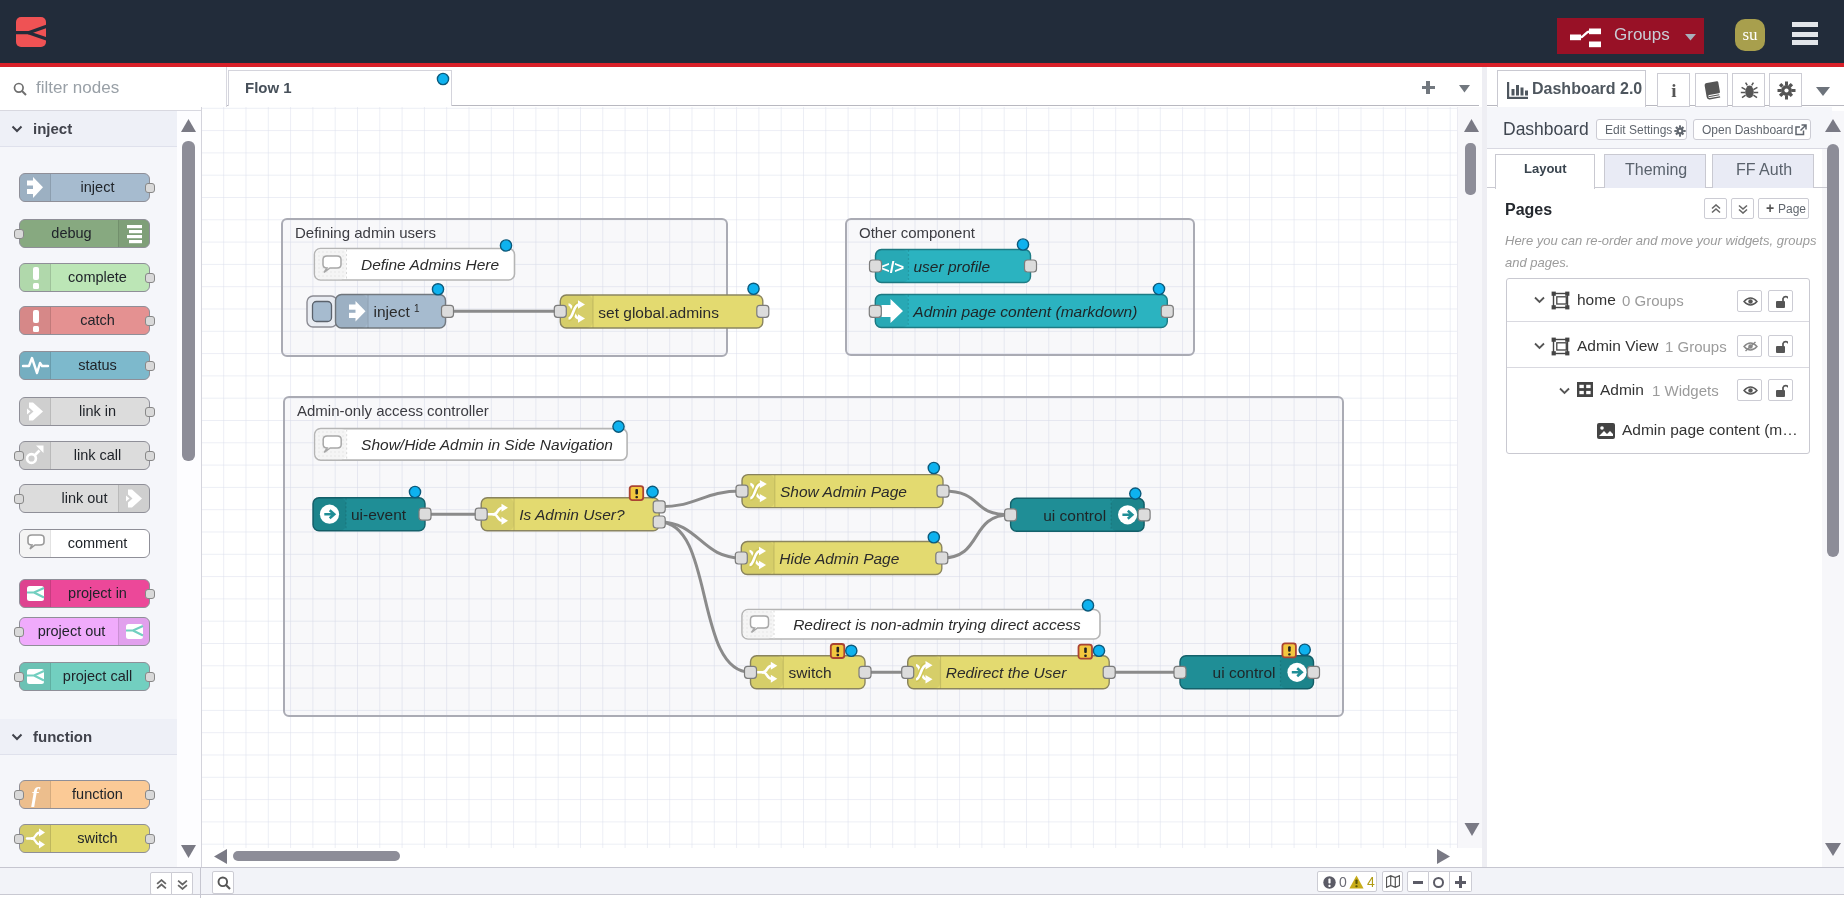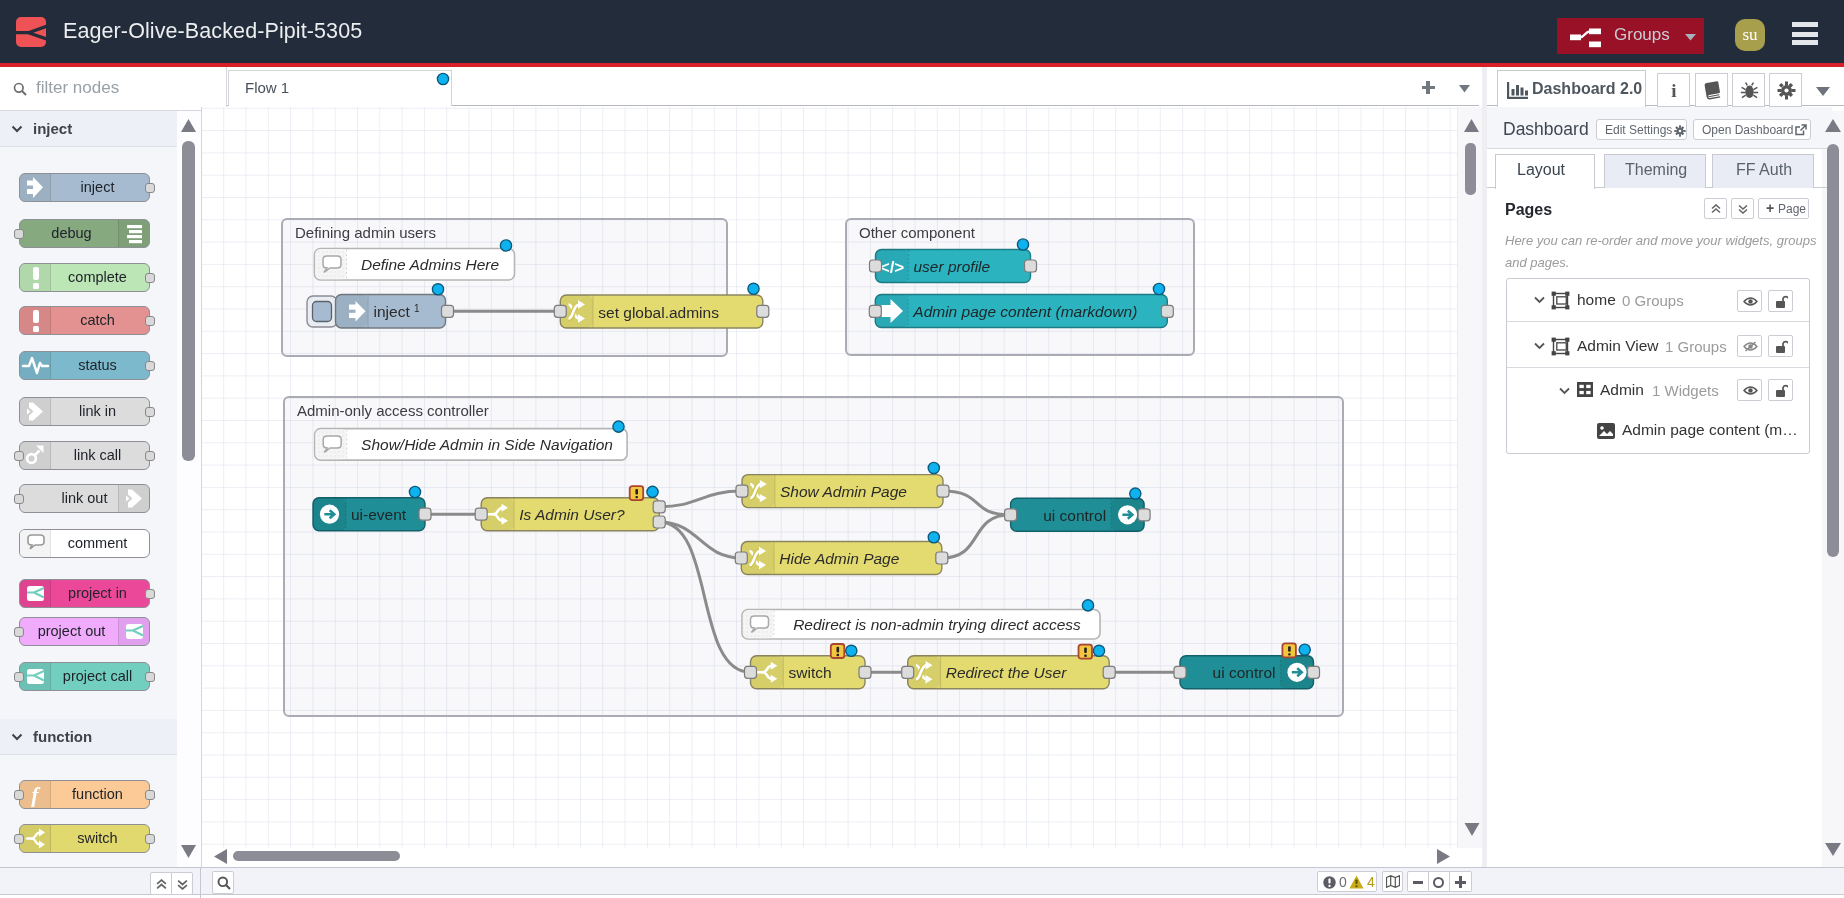--- a/index.html
+++ b/index.html
@@ -13,21 +13,21 @@
 #deploy { left:1557px; top:18px; width:147px; height:36px; background:#981126; color:#c9ced6; }
 #deploy .dtext { position:absolute; left:57px; top:7px; font-size:17px; }
 #avatar { left:1735px; top:19px; width:30px; height:32px; background:#a89f4d; border-radius:10px; color:#fff; font-size:17px; font-family:"Liberation Serif",serif; text-align:center; line-height:31px; }
 .hbar { left:1792px; width:25.5px; height:5px; background:#e2e5e9; }
 #redline { left:0; top:63px; width:1844px; height:4px; background:#d92029; }
 
 #psearch { left:0; top:67px; width:227px; height:44px; background:#fff; border-bottom:1px solid #d8d8e0; border-right:1px solid #d8d8e0; }
 #psearch .ph { position:absolute; left:36px; top:11px; font-size:17px; color:#99a0a7; }
 #tabstrip { left:227px; top:67px; width:1252px; height:39px; background:#fff; border-bottom:1px solid #b8b8c0; }
 #flowtab { position:absolute; left:1px; top:3px; width:224px; height:36px; background:#fff; border:1px solid #d4d4dc; border-bottom:none; }
-#flowtab .tl { position:absolute; left:16px; top:8px; font-size:15px; font-weight:normal; color:#47505a; }
+#flowtab .tl { position:absolute; left:16px; top:8px; font-size:15px; font-weight:bold; color:#47505a; }
 
 #palette { left:0; top:111px; width:177px; height:756px; background:#f5f6fa; }
 .cat { position:absolute; left:0; width:177px; height:36px; background:#eef0f7; border-bottom:1px solid #dfe1ec; color:#41434c; font-weight:bold; font-size:15px; line-height:36px; }
 .cat span { margin-left:33px; }
 .pnode { position:absolute; left:19px; width:131px; height:29px; border:1px solid #8f8f98; border-radius:6px; font-size:14.5px; color:#20242a; }
 .pnode .lab { position:absolute; top:5px; width:100%; text-align:center; }
 .picon { position:absolute; top:0; width:31px; height:27px; background:rgba(0,0,0,0.06); }
 .pport { position:absolute; top:9px; width:10px; height:10px; background:#d9d9d9; border:1px solid #888; border-radius:3px; }
 #pscroll { left:177px; top:111px; width:25px; height:756px; background:#fdfdff; }
 #pedge { left:201px; top:107px; width:1px; height:760px; background:#d4d4dc; }
@@ -48,21 +48,20 @@
 <div id="stage">
   <div id="header" class="abs"></div>
   <div id="logo" class="abs">
     <svg width="30" height="30" viewBox="0 0 30 30">
         <g stroke="#222c3a" stroke-width="3.3" fill="none" stroke-linejoin="round">
           <path d="M-1,15.7 L12.5,15.7 L31,9.2"></path>
           <path d="M12.5,15.7 L31,22.2"></path>
         </g>
       </svg>
   </div>
-  <div id="title" class="abs">Eager-Olive-Backed-Pipit-5305</div>
   <div id="deploy" class="abs">
     <svg class="abs" style="left:13px;top:6px" width="32" height="24" viewBox="0 0 32 24">
         <g fill="#fff">
           <rect x="0" y="10.5" width="11" height="5.7"></rect>
           <rect x="19" y="4.5" width="12" height="5.7"></rect>
           <rect x="19" y="19" width="12" height="5.7" transform="translate(0,-1.5)"></rect>
           <path d="M10,13.3 C15,13.3 15,7.3 20,7.3" stroke="#fff" stroke-width="2.3" fill="none"></path>
         </g>
       </svg>
     <span class="dtext">Groups</span>
@@ -607,21 +606,21 @@
             <g stroke="#60666e" stroke-width="1.5" fill="none">
               <path d="M8.5,6.5 L8.5,10.5 L1,10.5 L1,3 L5,3"></path>
               <path d="M6.5,1 L11,1 L11,5.5 M11,1 L5.5,6.5"></path>
             </g>
           </svg>
       </div>
     </div>
 
     <div class="abs" style="left:0;top:86px;width:345px;height:35px;border-bottom:1px solid #c9c9d1"></div>
     <div class="abs" style="left:8px;top:87px;width:100px;height:35px;background:#fff;border:1px solid #c9c9d1;border-bottom:none;z-index:2">
-      <span class="abs" style="left:21px;top:6px;font-size:16px;font-weight:normal;color:#39444e">Layout</span>
+      <span class="abs" style="left:28px;top:6px;font-size:13px;font-weight:bold;color:#39444e">Layout</span>
     </div>
     <div class="abs" style="left:117px;top:87px;width:102px;height:34px;background:#e9ebf5;border:1px solid #c9c9d1;border-bottom:none">
       <span class="abs" style="left:20px;top:6px;font-size:16px;color:#5a626c">Theming</span>
     </div>
     <div class="abs" style="left:225px;top:87px;width:102px;height:34px;background:#e9ebf5;border:1px solid #c9c9d1;border-bottom:none">
       <span class="abs" style="left:23px;top:6px;font-size:16px;color:#5a626c">FF Auth</span>
     </div>
 
     <span class="abs" style="left:18px;top:134px;font-size:16px;font-weight:bold;color:#24282e">Pages</span>
     <div class="sbtn" style="left:217px;top:131px;width:23px;height:21px;border-radius:2px">

